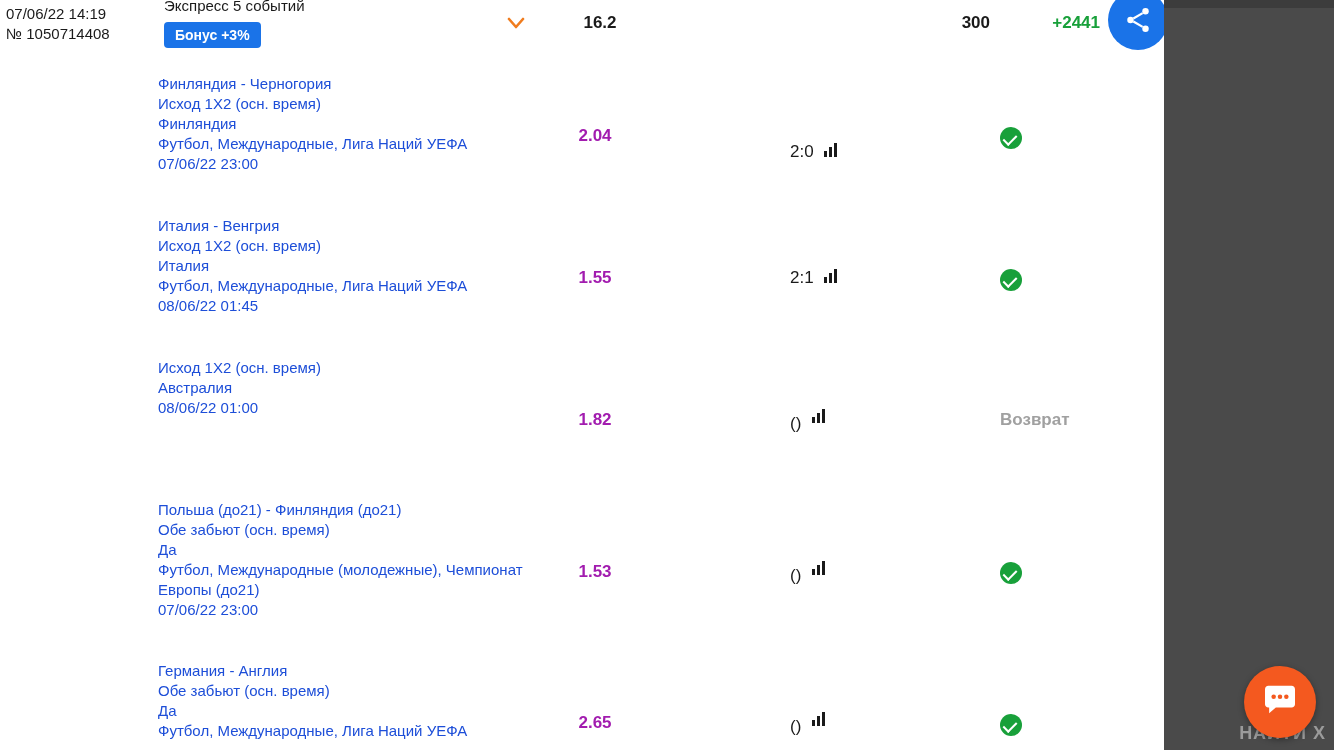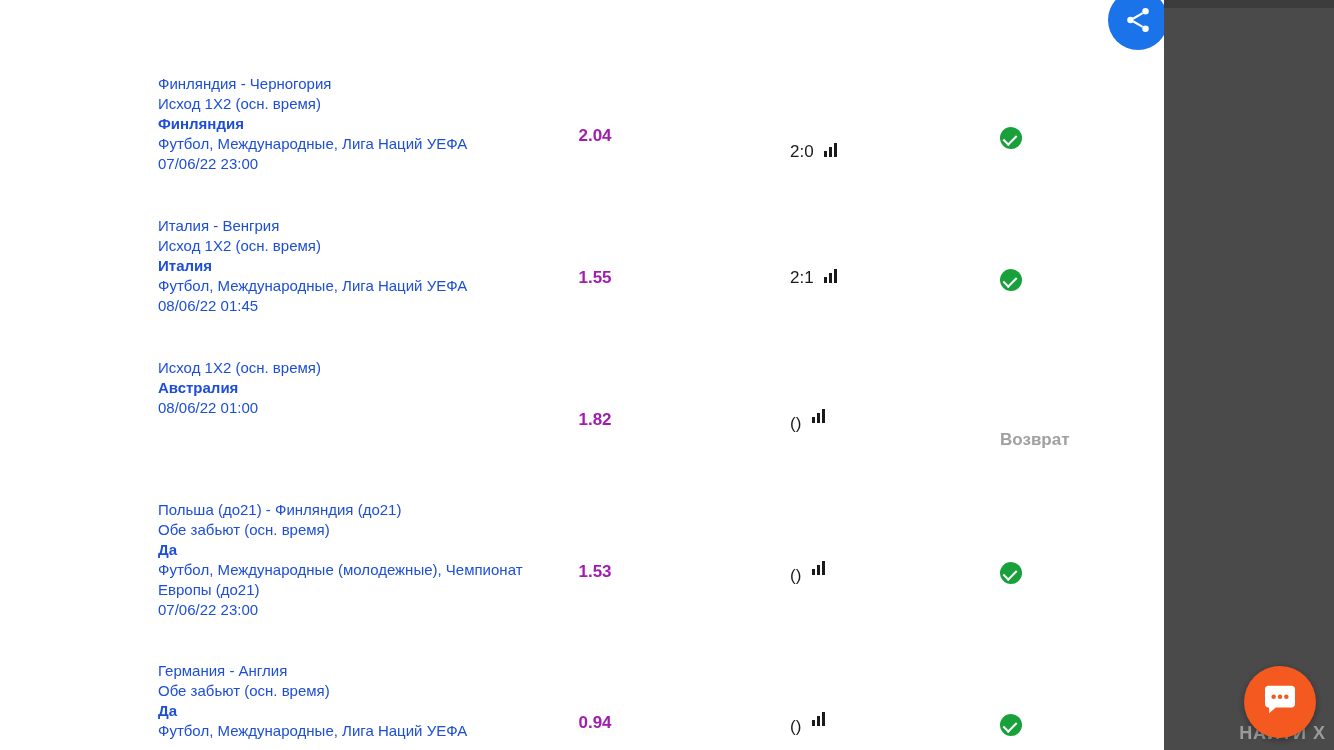--- a/index.html
+++ b/index.html
@@ -126,21 +126,21 @@
   .ev-text {
     position: absolute;
     left: 158px; top: 0;
     width: 380px;
     font-size: 15px;
     line-height: 20px;
     color: #1d4ed8;
   }
   .ev-text .teams { display: block; }
   .ev-text .market { display: block; }
-  .ev-text .pick { display: block; font-weight: bold; }
+  .ev-text .pick { display: block; font-weight: normal; }
   .ev-text .league { display: block; }
   .ev-text .datetime { display: block; }
 
   .ev-coef {
     position: absolute;
     left: 564px;
     width: 62px;
     text-align: center;
     font-size: 17px;
     font-weight: bold;
@@ -238,20 +238,36 @@
     justify-content: center;
     z-index: 20;
     box-shadow: 0 2px 6px rgba(0,0,0,0.35);
   }
 </style>
 </head>
 <body>
 
 <div id="slip">
 
+  <div class="header-row">
+    <div class="hdr-date">07/06/22 14:19</div>
+    <div class="hdr-num">№ 1050714408</div>
+    <div class="hdr-express">Экспресс 5 событий</div>
+    <div class="bonus-badge">Бонус +3%</div>
+
+    <div class="hdr-chevron">
+      <svg width="22" height="22" viewBox="0 0 22 22" aria-hidden="true">
+        <path d="M4 7 L11 15 L18 7" fill="none" stroke="#f07c1e" stroke-width="2.6" stroke-linecap="round" stroke-linejoin="round"></path>
+      </svg>
+    </div>
+
+    <div class="hdr-coef">16.2</div>
+    <div class="hdr-stake">300</div>
+    <div class="hdr-win">+2441</div>
+  </div>
 
   <div class="share-btn">
     <span>
       <svg width="30" height="30" viewBox="0 0 24 24" aria-hidden="true">
         <circle cx="18" cy="5" r="2.6" fill="#ffffff"></circle>
         <circle cx="6" cy="12" r="2.6" fill="#ffffff"></circle>
         <circle cx="18" cy="19" r="2.6" fill="#ffffff"></circle>
         <path d="M8.3 10.8 L15.7 6.5 M8.3 13.2 L15.7 17.5" stroke="#ffffff" stroke-width="1.8" fill="none"></path>
       </svg>
     </span>
@@ -315,21 +331,21 @@
     <div class="ev-score" style="top:50px;">
       <span class="empty-score">()</span>
       <span class="stats-icon">
         <svg width="16" height="16" viewBox="0 0 16 16" aria-hidden="true">
           <rect x="1" y="9" width="3" height="6" fill="#1a1a1a"></rect>
           <rect x="6" y="5" width="3" height="10" fill="#1a1a1a"></rect>
           <rect x="11" y="1" width="3" height="14" fill="#1a1a1a"></rect>
         </svg>
       </span>
     </div>
-    <div class="ev-result" style="top:52px;margin-top:20px;">
+    <div class="ev-result" style="top:52px;">
       <span class="refund-label">Возврат</span>
     </div>
   </div>
 
   <div class="event" style="top:500px;">
     <div class="ev-text">
       <span class="teams">Польша (до21) - Финляндия (до21)</span>
       <span class="market">Обе забьют (осн. время)</span>
       <span class="pick">Да</span>
       <span class="league">Футбол, Международные (молодежные), Чемпионат Европы (до21)</span>
@@ -352,21 +368,21 @@
   </div>
 
   <div class="event" style="top:661px;">
     <div class="ev-text">
       <span class="teams">Германия - Англия</span>
       <span class="market">Обе забьют (осн. время)</span>
       <span class="pick">Да</span>
       <span class="league">Футбол, Международные, Лига Наций УЕФА</span>
       <span class="datetime"></span>
     </div>
-    <div class="ev-coef" style="top:52px;">0.94</div>
+    <div class="ev-coef" style="top:52px;">2.65</div>
     <div class="ev-score" style="top:50px;">
       <span class="empty-score">()</span>
       <span class="stats-icon">
         <svg width="16" height="16" viewBox="0 0 16 16" aria-hidden="true">
           <rect x="1" y="9" width="3" height="6" fill="#1a1a1a"></rect>
           <rect x="6" y="5" width="3" height="10" fill="#1a1a1a"></rect>
           <rect x="11" y="1" width="3" height="14" fill="#1a1a1a"></rect>
         </svg>
       </span>
     </div>

